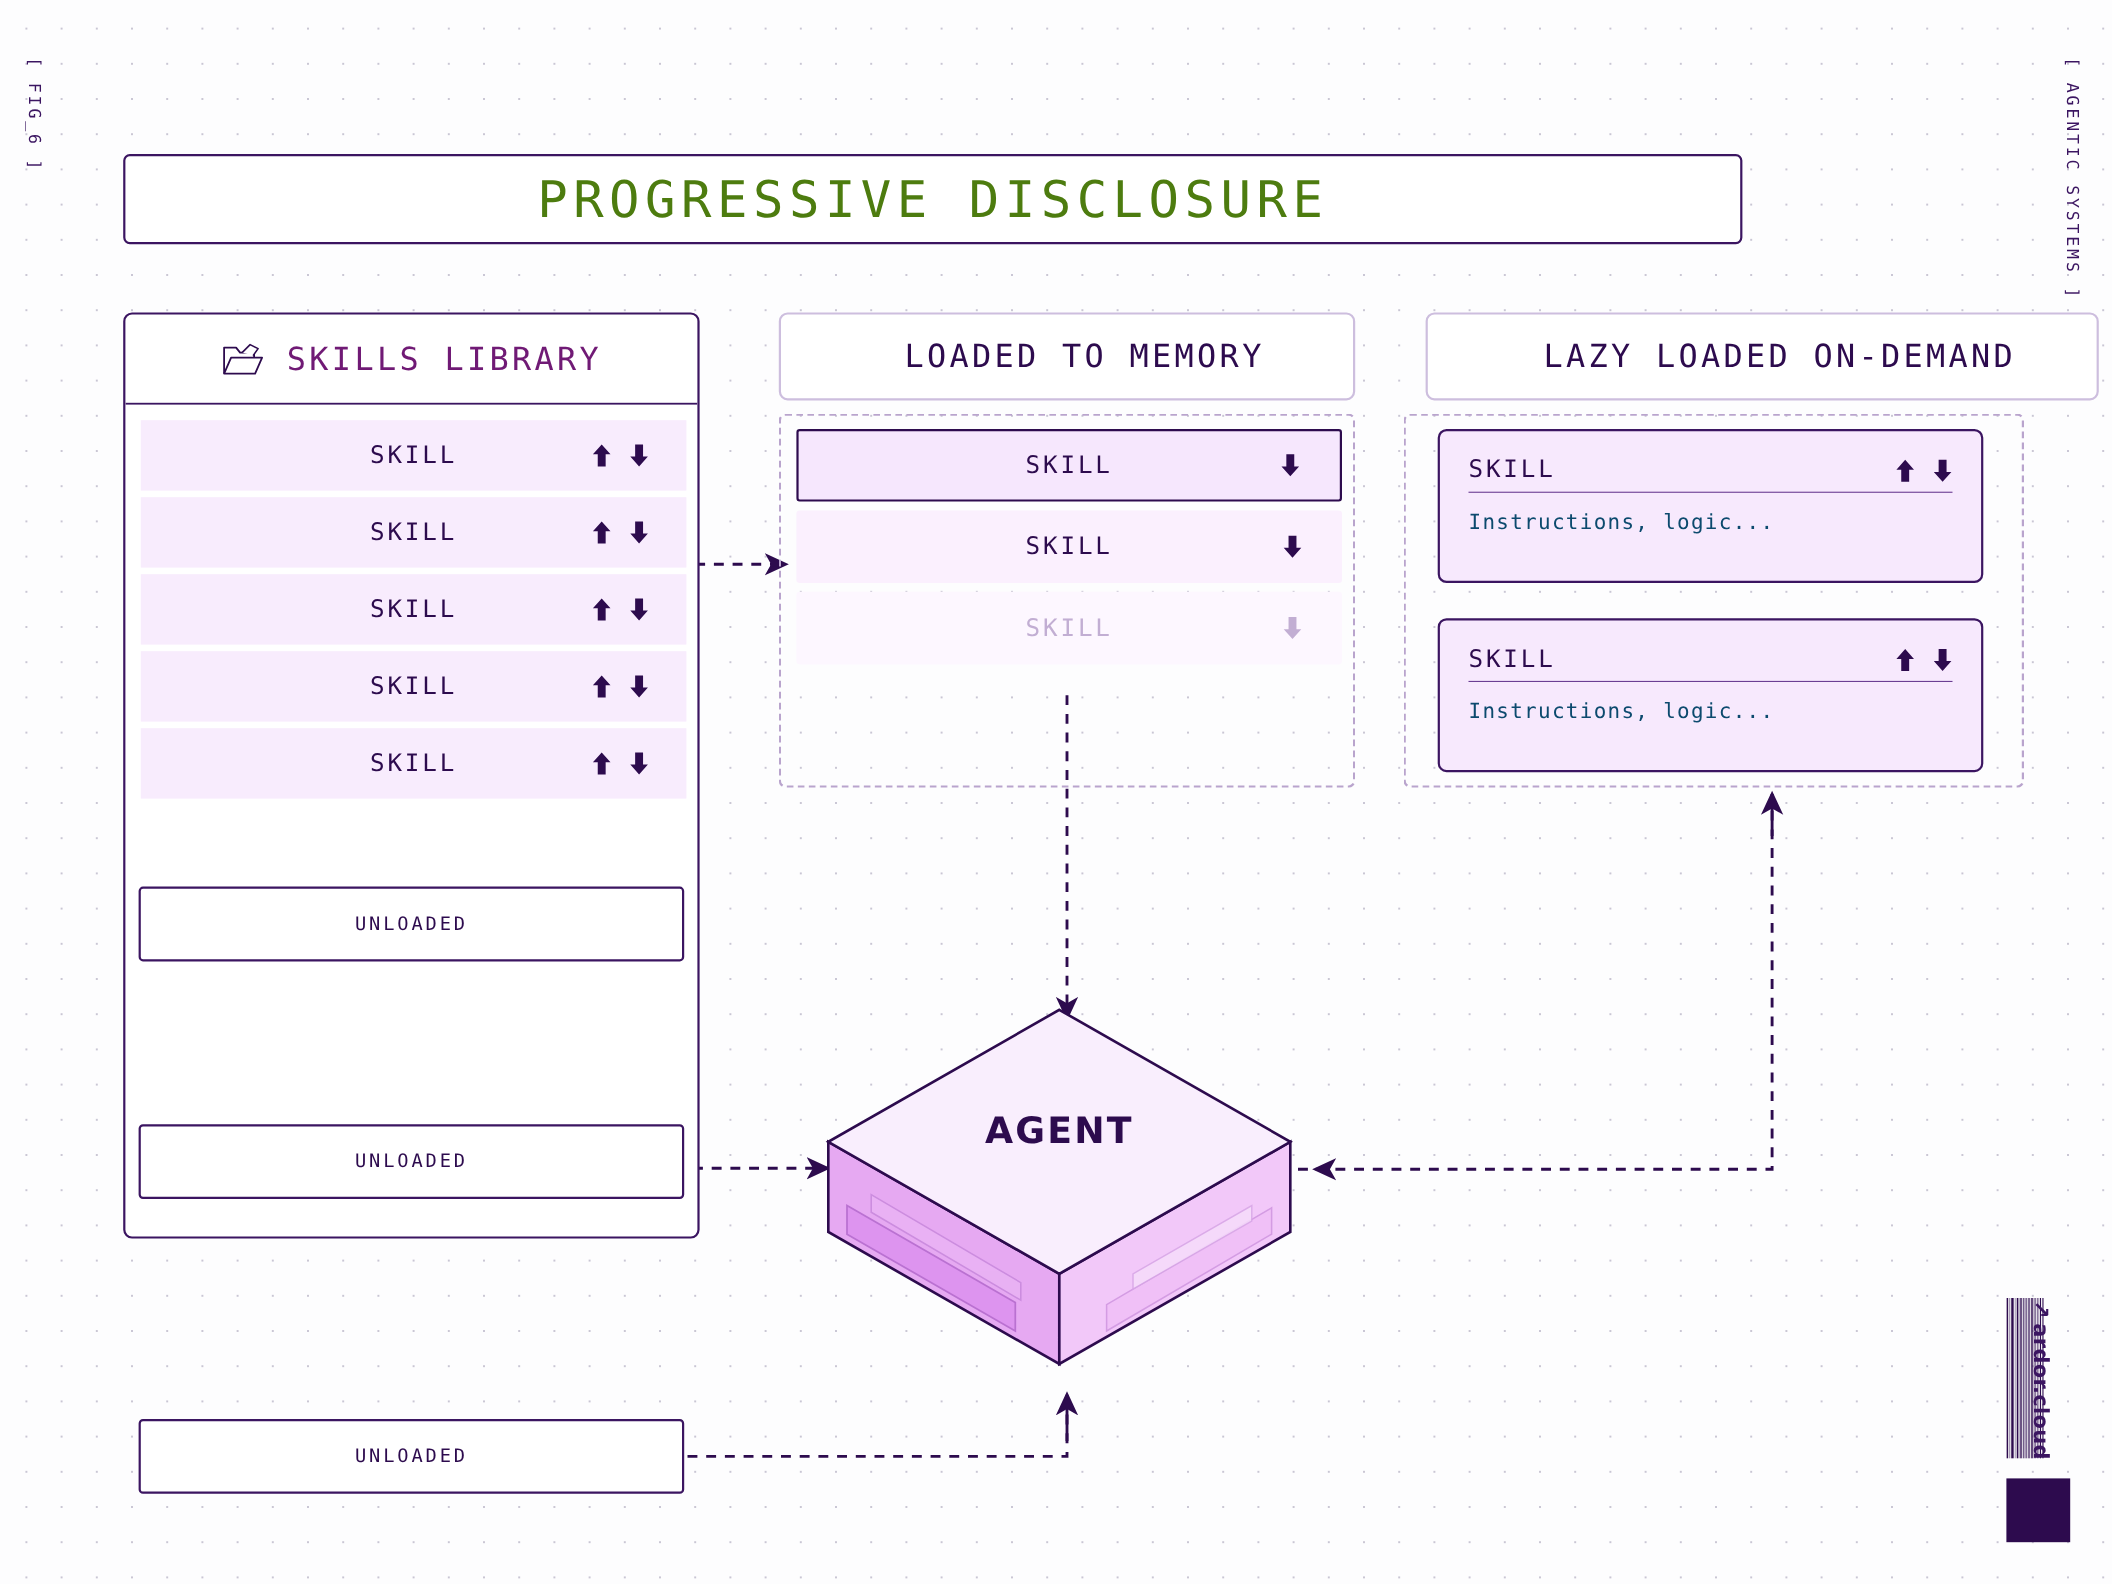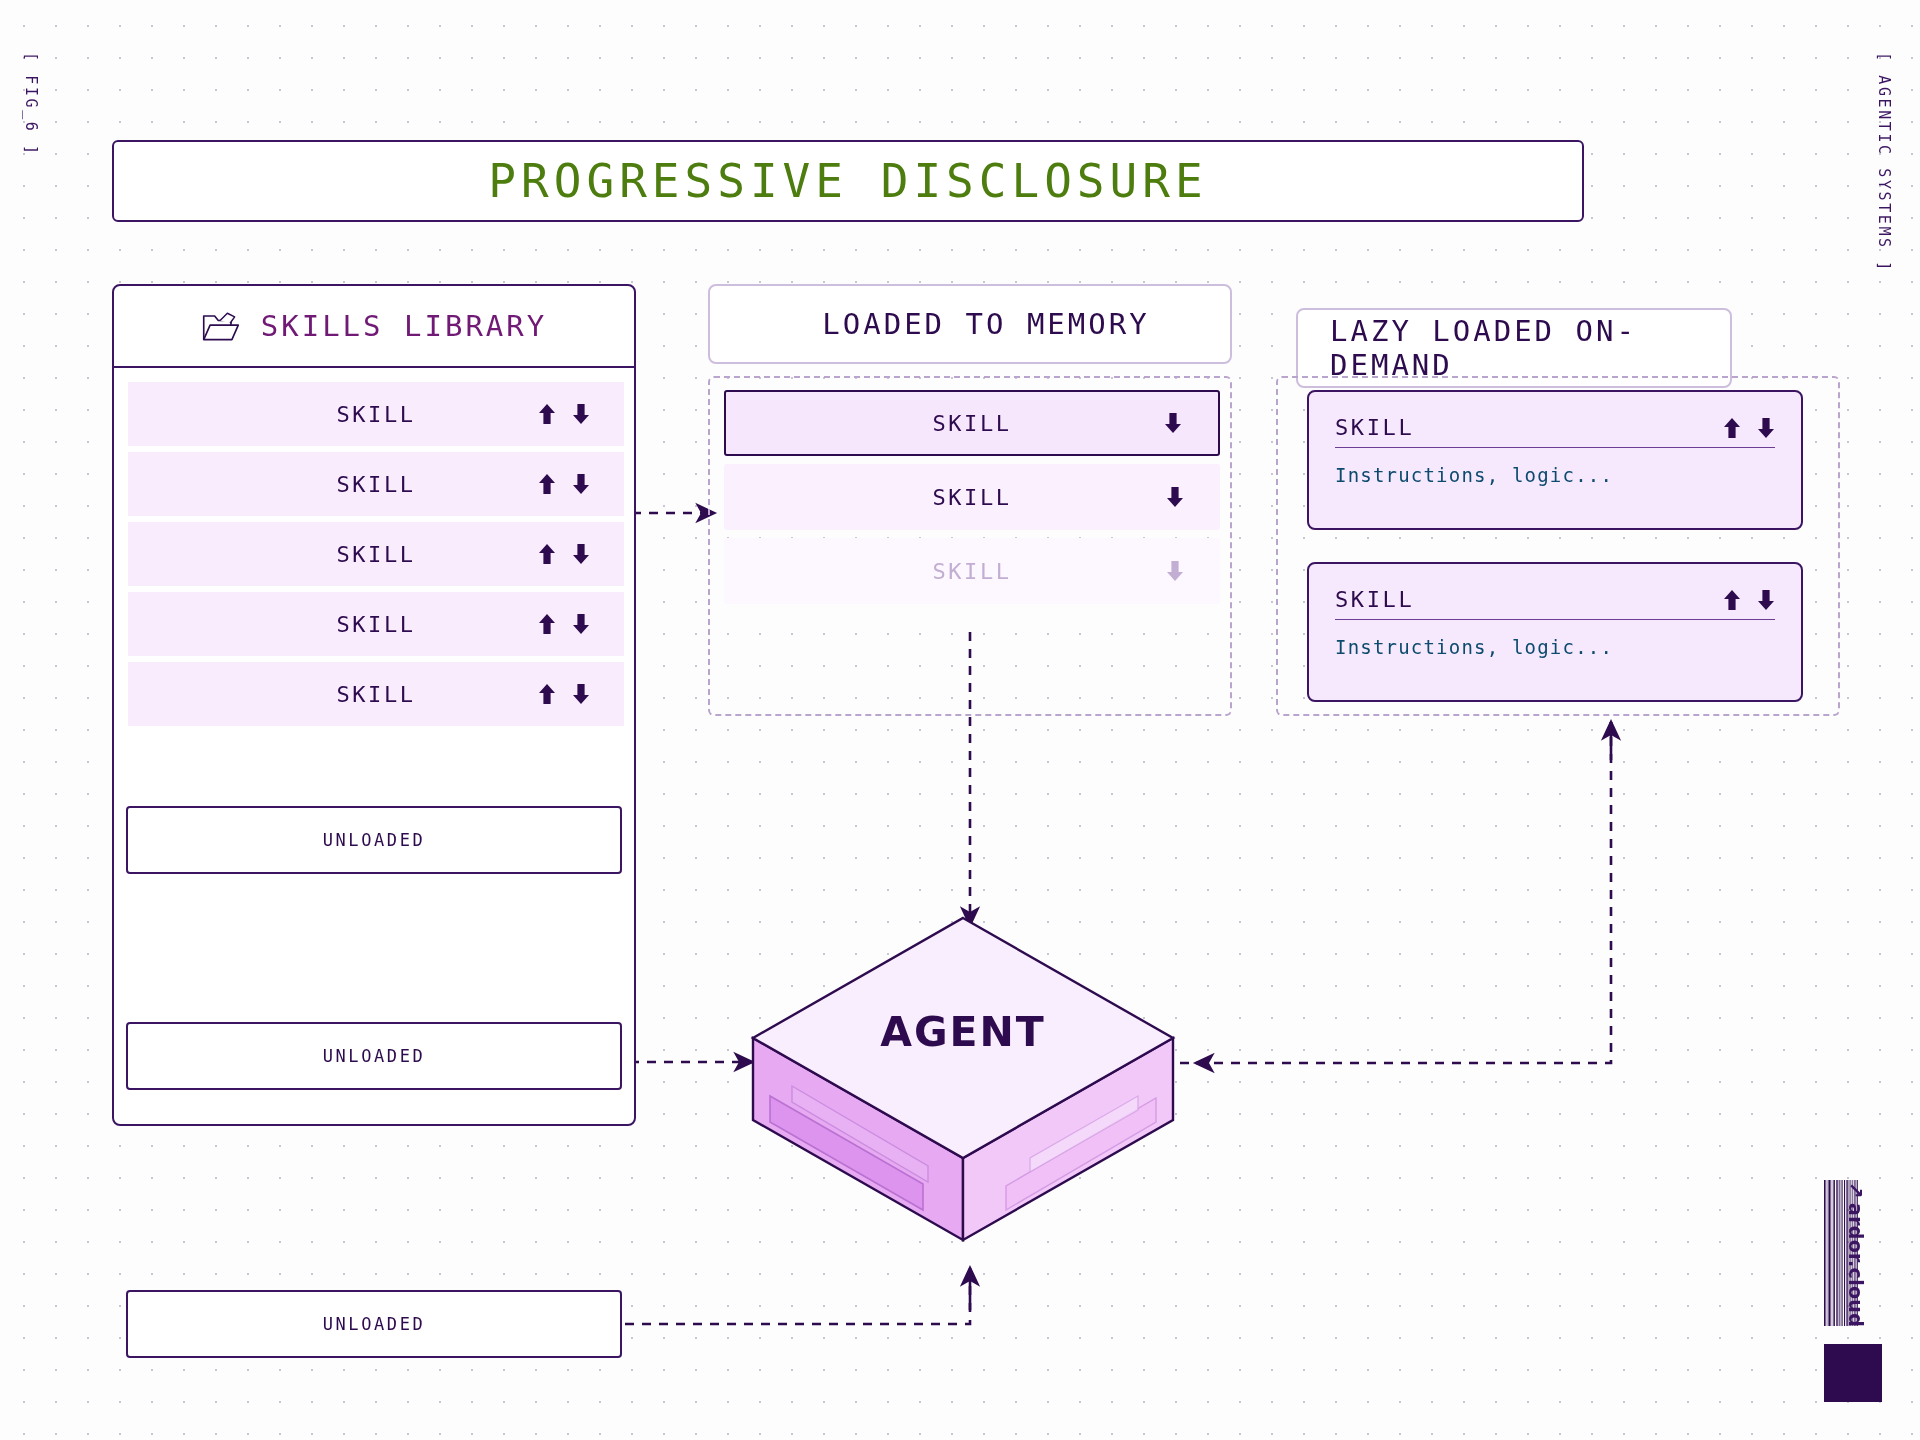--- a/index.html
+++ b/index.html
@@ -150,22 +150,22 @@
     font-size: 22px; letter-spacing: 2.6px; color: #2d0b4e;
   }
   .mem-row .arrows { position: absolute; right: 36px; }
   .mem-row.active { background: #f6e7fd; border: 2.5px solid #2d0b4e; }
   .mem-row.mid    { background: #fbf0fe; }
   .mem-row.ghost  { background: #fdf7ff; }
   .mem-row.ghost .lbl { color: #c2aed3; }
 
   
   #lazy-head {
-    left: 1296px; top: 284px; width: 436px;
-    border: 2px solid #cdbede; border-radius: 8px; margin-top: 24px;
+    left: 1296px; top: 284px; width: 612px;
+    border: 2px solid #cdbede; border-radius: 8px;
   }
   #lazy-body {
     position: absolute;
     left: 1276px; top: 376px;
     width: 564px; height: 340px;
     border: 2px dashed #b9a4cd;
     border-radius: 6px;
   }
   .lazy-card {
     position: absolute;
@@ -193,21 +193,21 @@
 
   
   #wires { position: absolute; left:0; top:0; width:1920px; height:1440px; pointer-events:none; }
 
   
   #agent-wrap { position:absolute; left: 748px; top: 910px; width: 430px; height: 340px; }
   #agent-label {
     position: absolute; left: 0; top: 98px; width: 430px;
     text-align: center;
     font-family: "DejaVu Sans", "Liberation Sans", sans-serif;
-    font-size: 41px; font-weight: 700; letter-spacing: 2px;
+    font-size: 33px; font-weight: 700; letter-spacing: 2px;
     color: #2d0b4e;
   }
 
   
   #barcode { position:absolute; left: 1824px; top: 1180px; width: 34px; height: 146px; }
   #brand {
     position:absolute; left: 1868px; top: 1182px;
     transform-origin: left top; transform: rotate(90deg);
     white-space: nowrap;
     font-family: "DejaVu Sans", "Liberation Sans", sans-serif;

